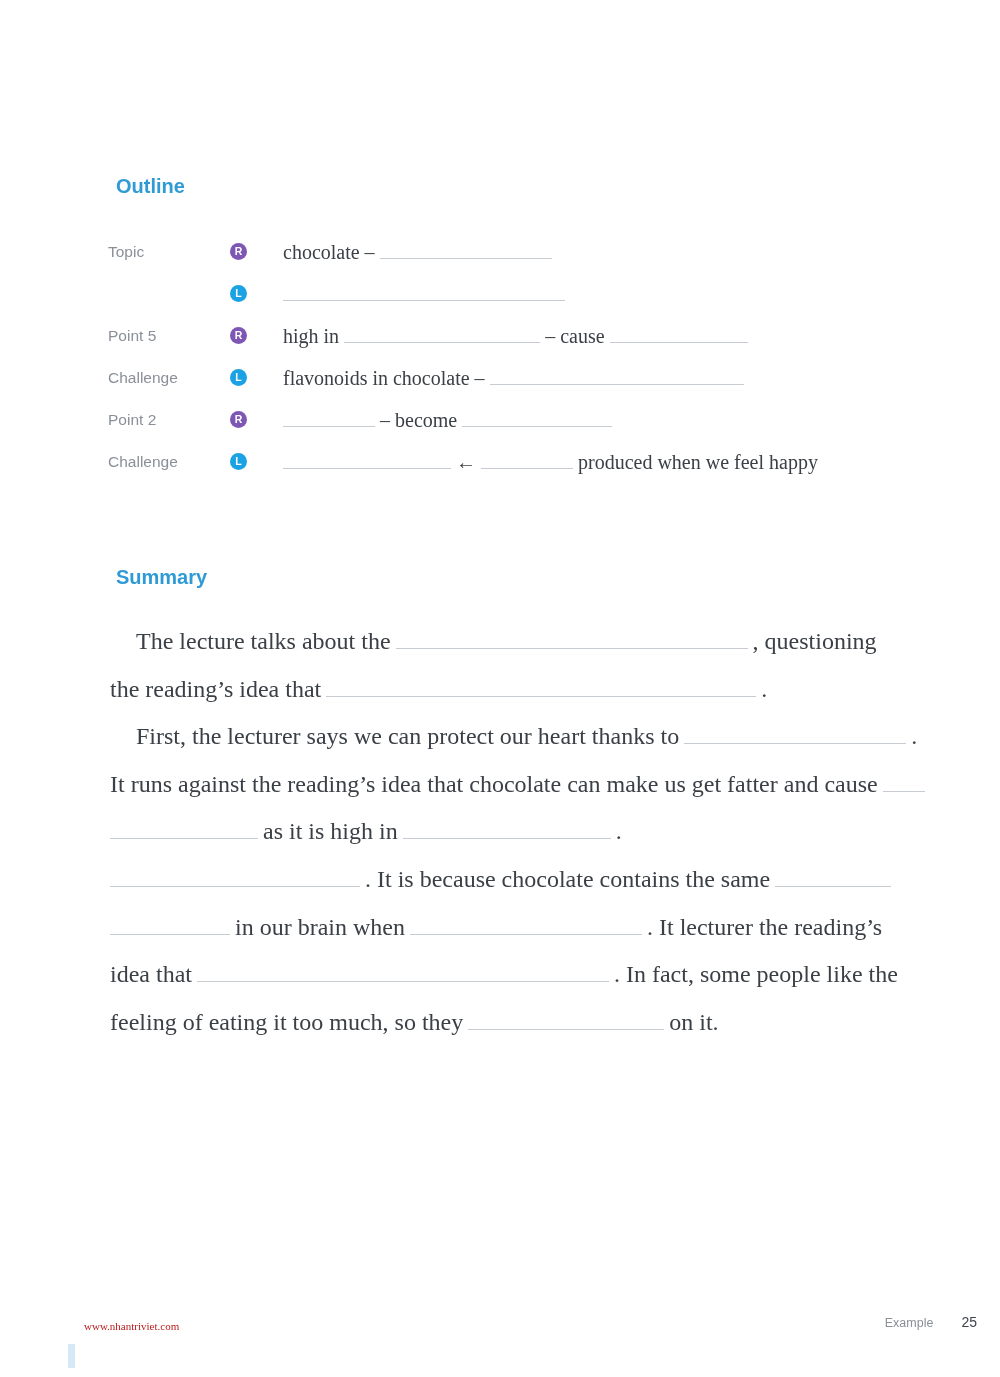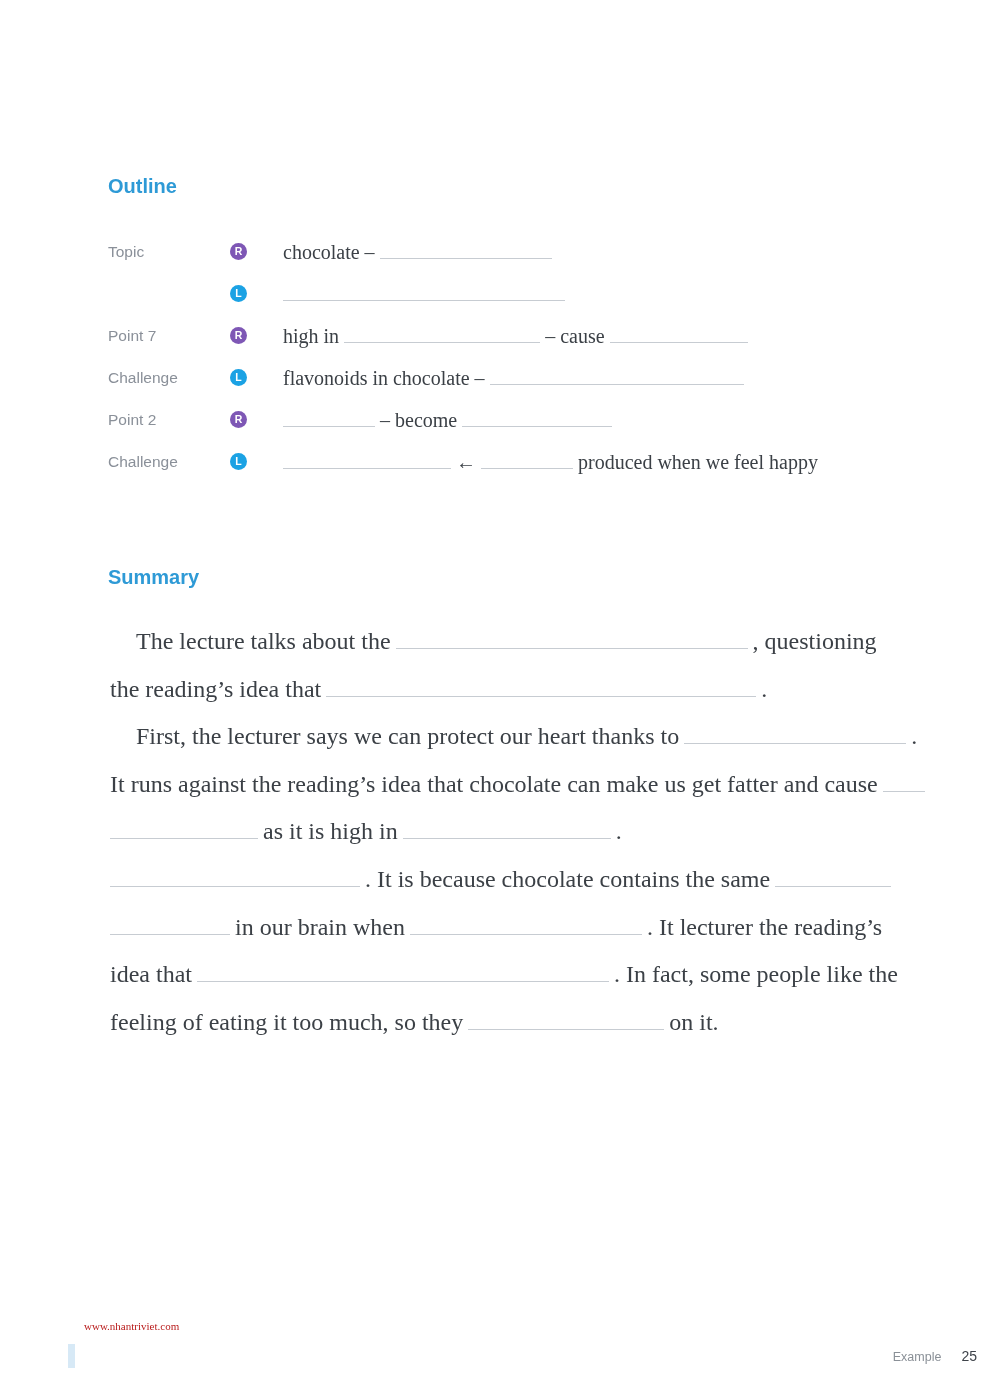--- a/index.html
+++ b/index.html
@@ -10,20 +10,21 @@
     font-family: "Liberation Serif", serif;
     color: #3b4046;
     overflow: hidden;
   }
   .section-heading {
     position: absolute;
     font-family: "Liberation Sans", sans-serif;
     font-weight: bold;
     font-size: 20px;
     color: #2e9ad6;
+    margin-left: 8px;
   }
   #outline-heading { left: 108px; top: 175px; }
   #summary-heading { left: 108px; top: 566px; }
 
   .orow { position: absolute; left: 0; width: 100%; height: 30px; text-align: right; }
   .orow .label {
     position: absolute; left: 108px; top: 3px;
     font-family: "Liberation Sans", sans-serif;
     font-size: 15.5px; color: #8a9099;
   }
@@ -63,21 +64,21 @@
     position: absolute; left: 84px; top: 1320px;
     font-family: Liberation Serif, serif;
     font-size: 11px; color: #b91c1c;
   }
   #footer-mark {
     position: absolute; left: 68px; top: 1344px;
     width: 7px; height: 24px; background: #d7e9f6;
   }
   #footer-page {
     position: absolute; right: 23px; top: 1314px;
-    display: flex; align-items: baseline; gap: 20px; margin-top: 34px;
+    display: flex; align-items: baseline; gap: 28px;
   }
   #footer-page .ex {
     font-family: "Liberation Sans", sans-serif;
     font-size: 12.5px; color: #8a9097;
   }
   #footer-page .num {
     font-family: "Liberation Sans", sans-serif;
     font-size: 14px; color: #3e434a;
   }
 </style>
@@ -95,21 +96,21 @@
 </div>
 
 <div class="orow" style="top:282px">
   <span class="badge l">L</span>
   <span class="content">
     <span class="blank" style="width:282px;margin-left:0"></span>
   </span>
 </div>
 
 <div class="orow" style="top:324px">
-  <span class="label">Point 7</span>
+  <span class="label">Point 5</span>
   <span class="badge r">R</span>
   <span class="content">
     <span>high in</span><span class="blank" style="width:196px"></span><span>– cause</span><span class="blank" style="width:138px"></span>
   </span>
 </div>
 
 <div class="orow" style="top:366px">
   <span class="label">Challenge</span>
   <span class="badge l">L</span>
   <span class="content">

